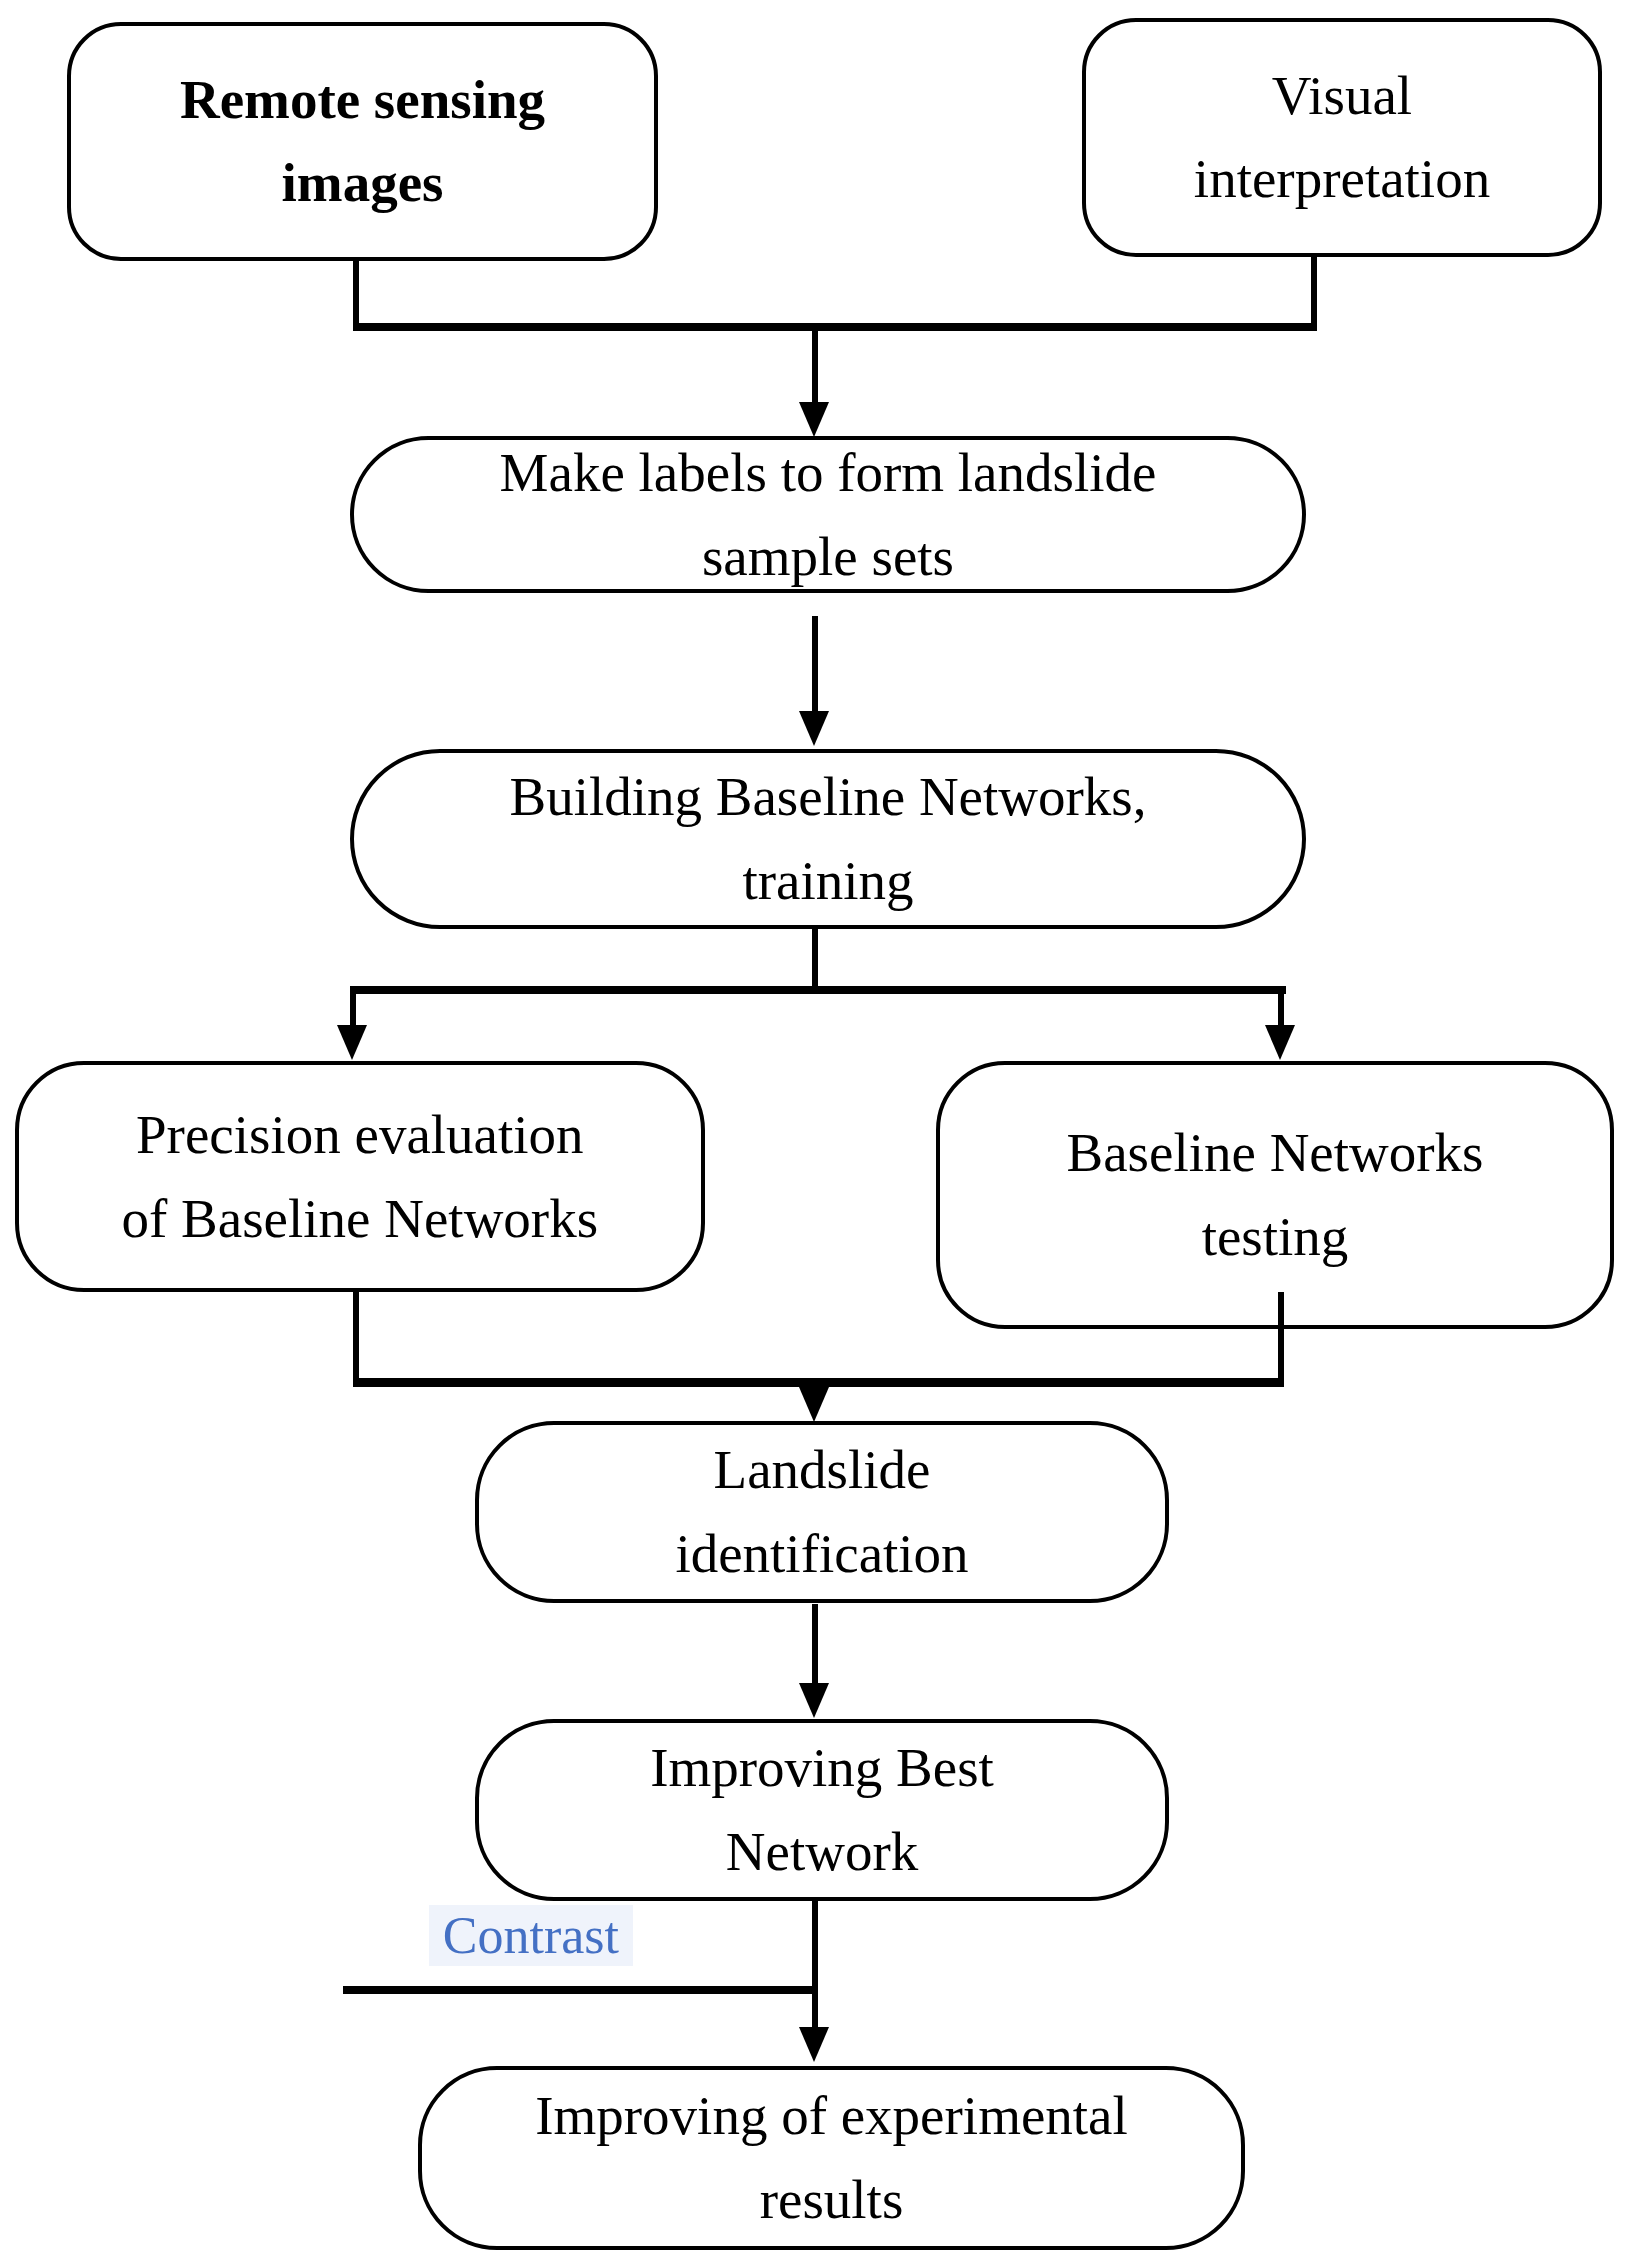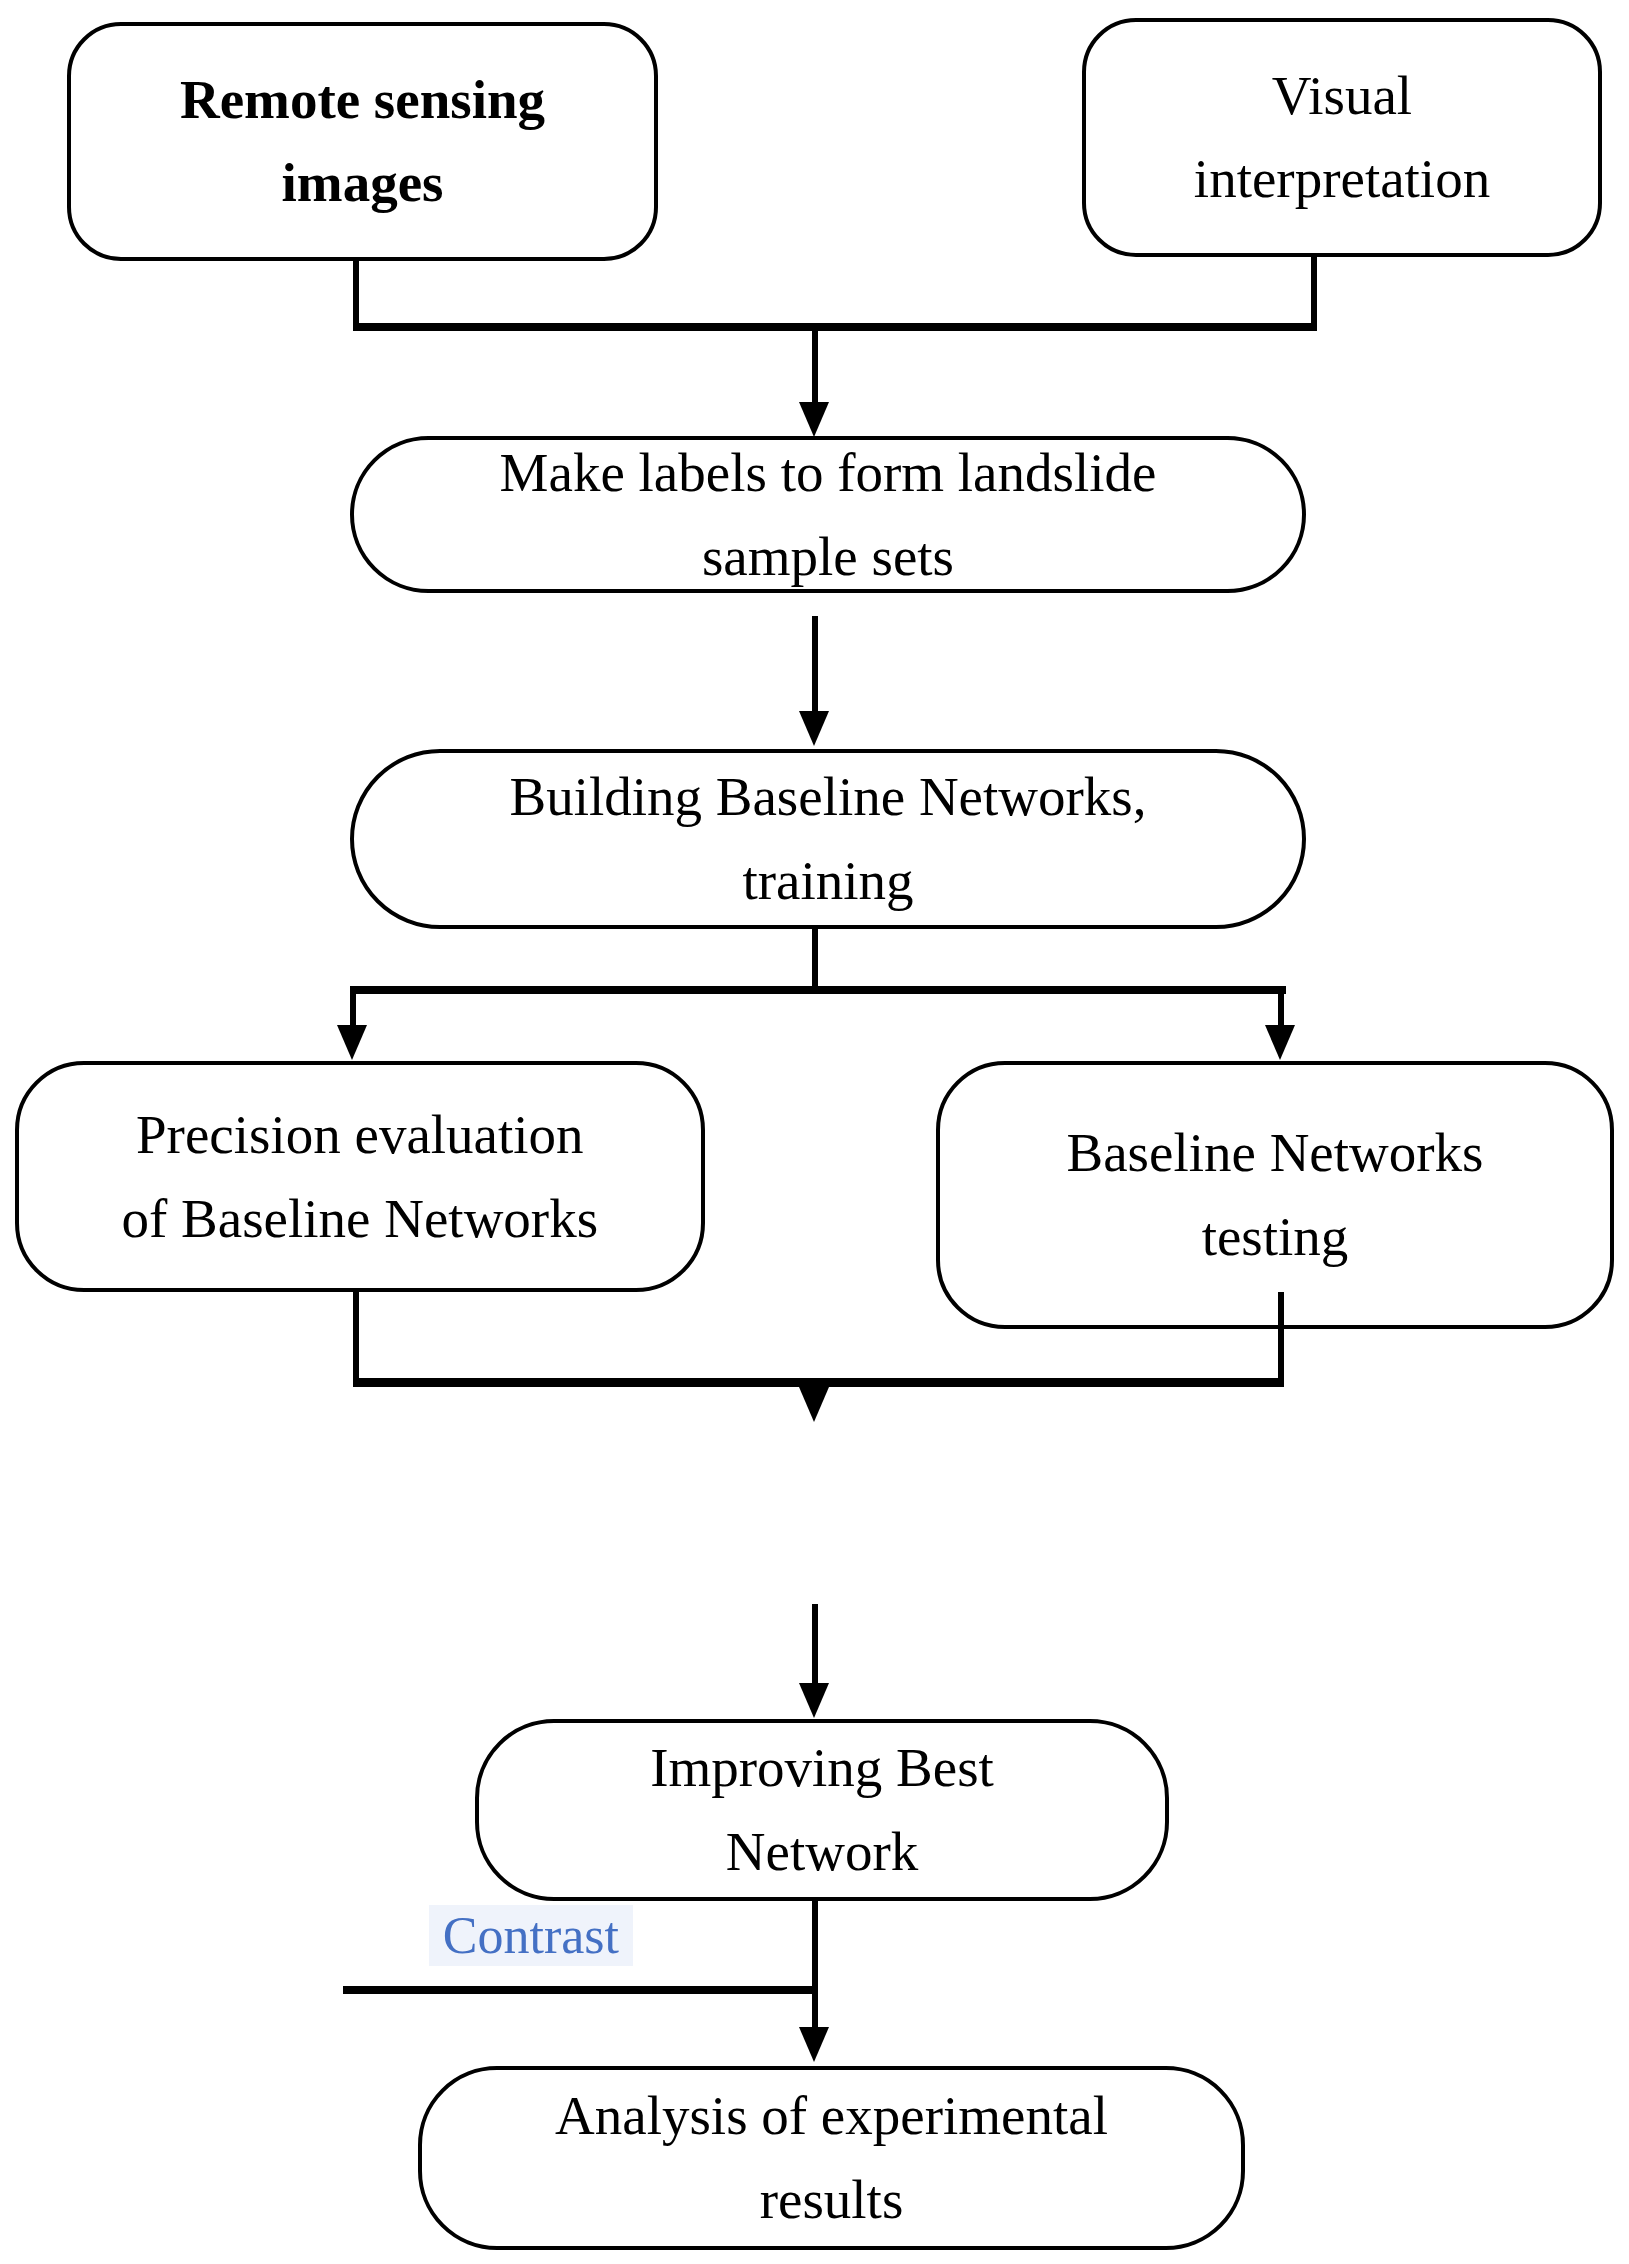--- a/index.html
+++ b/index.html
@@ -110,33 +110,37 @@
     <span class="lbl">Baseline Networks
 testing</span>
   </div>
 
   <div class="vline" style="left:353px; top:1292px; height:94px;"></div>
   <div class="vline" style="left:1278px; top:1292px; height:94px;"></div>
   <div class="hline" style="left:353px; top:1378px; width:931px; height:8.9px;"></div>
   <div class="vline" style="left:812px; top:1384px; height:11.8px;"></div>
   <div class="arrowhead" style="left:799px; top:1387px;"></div>
 
+  <div class="node" style="left:475px; top:1421px; width:694px; height:182px; border-radius:79px;">
+    <span class="lbl">Landslide
+identification</span>
+  </div>
 
   <div class="vline" style="left:812px; top:1604px; height:84px;"></div>
   <div class="arrowhead" style="left:799px; top:1683px;"></div>
 
   <div class="node" style="left:475px; top:1719px; width:694px; height:182px; border-radius:79px;">
     <span class="lbl">Improving Best
 Network</span>
   </div>
 
   <div class="vline" style="left:812px; top:1901px; height:130px;"></div>
   <div class="hline" style="left:343px; top:1986px; width:475px;"></div>
   <div class="contrast-lbl">Contrast</div>
   <div class="arrowhead" style="left:799px; top:2027px;"></div>
 
   <div class="node" style="left:418px; top:2066px; width:827px; height:184px; border-radius:79px;">
-    <span class="lbl">Analysis of experimental
+    <span class="lbl">Improving of experimental
 results</span>
   </div>
 
 </div>
 
 
 </body></html>

